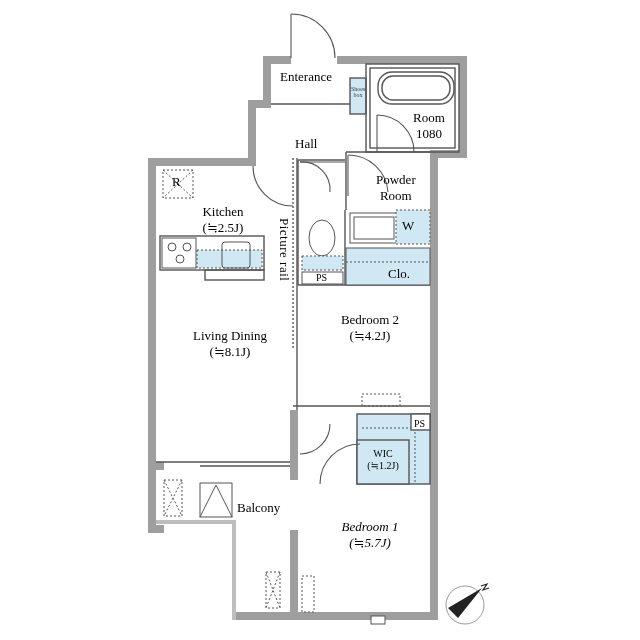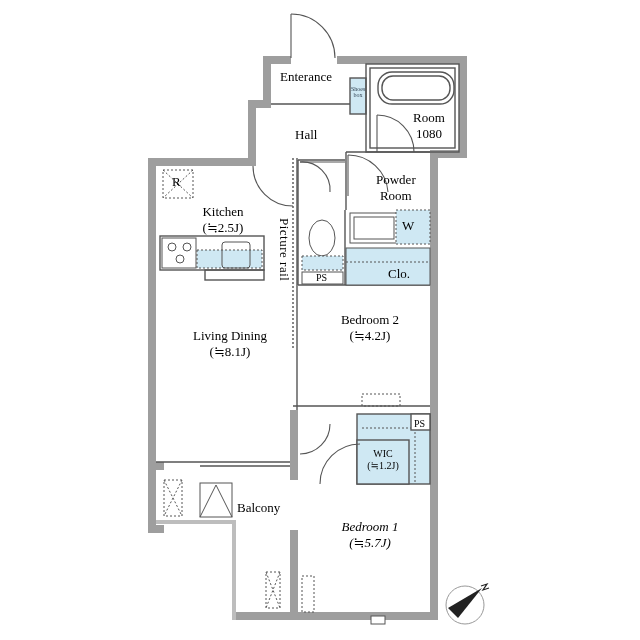--- a/index.html
+++ b/index.html
@@ -154,21 +154,21 @@
     <path d="M448 608 L482 588 L458 618 Z" fill="#222"></path>
     <path d="M481 586 L487 584 L483 590 L489 588" fill="none" stroke="#222" stroke-width="1.2"></path>
   </g>
 </svg>
 
 <div class="lbl l13" style="left:280px;top:69px;">Enterance</div>
 <div class="lbl l6" style="left:351px;top:86px;width:14px;color:#345;">
   <div>Shoes</div>
   <div>box</div>
 </div>
-<div class="lbl l13" style="left:295px;top:127px;">Hall</div>
+<div class="lbl l13" style="left:295px;top:136px;">Hall</div>
 <div class="lbl l13" style="left:413px;top:110px;">
   <div>Room</div>
   <div>1080</div>
 </div>
 <div class="lbl l13" style="left:376px;top:172px;">
   <div>Powder</div>
   <div>Room</div>
 </div>
 <div class="lbl l13" style="left:402px;top:218px;">W</div>
 <div class="lbl l13" style="left:172px;top:174px;">R</div>

